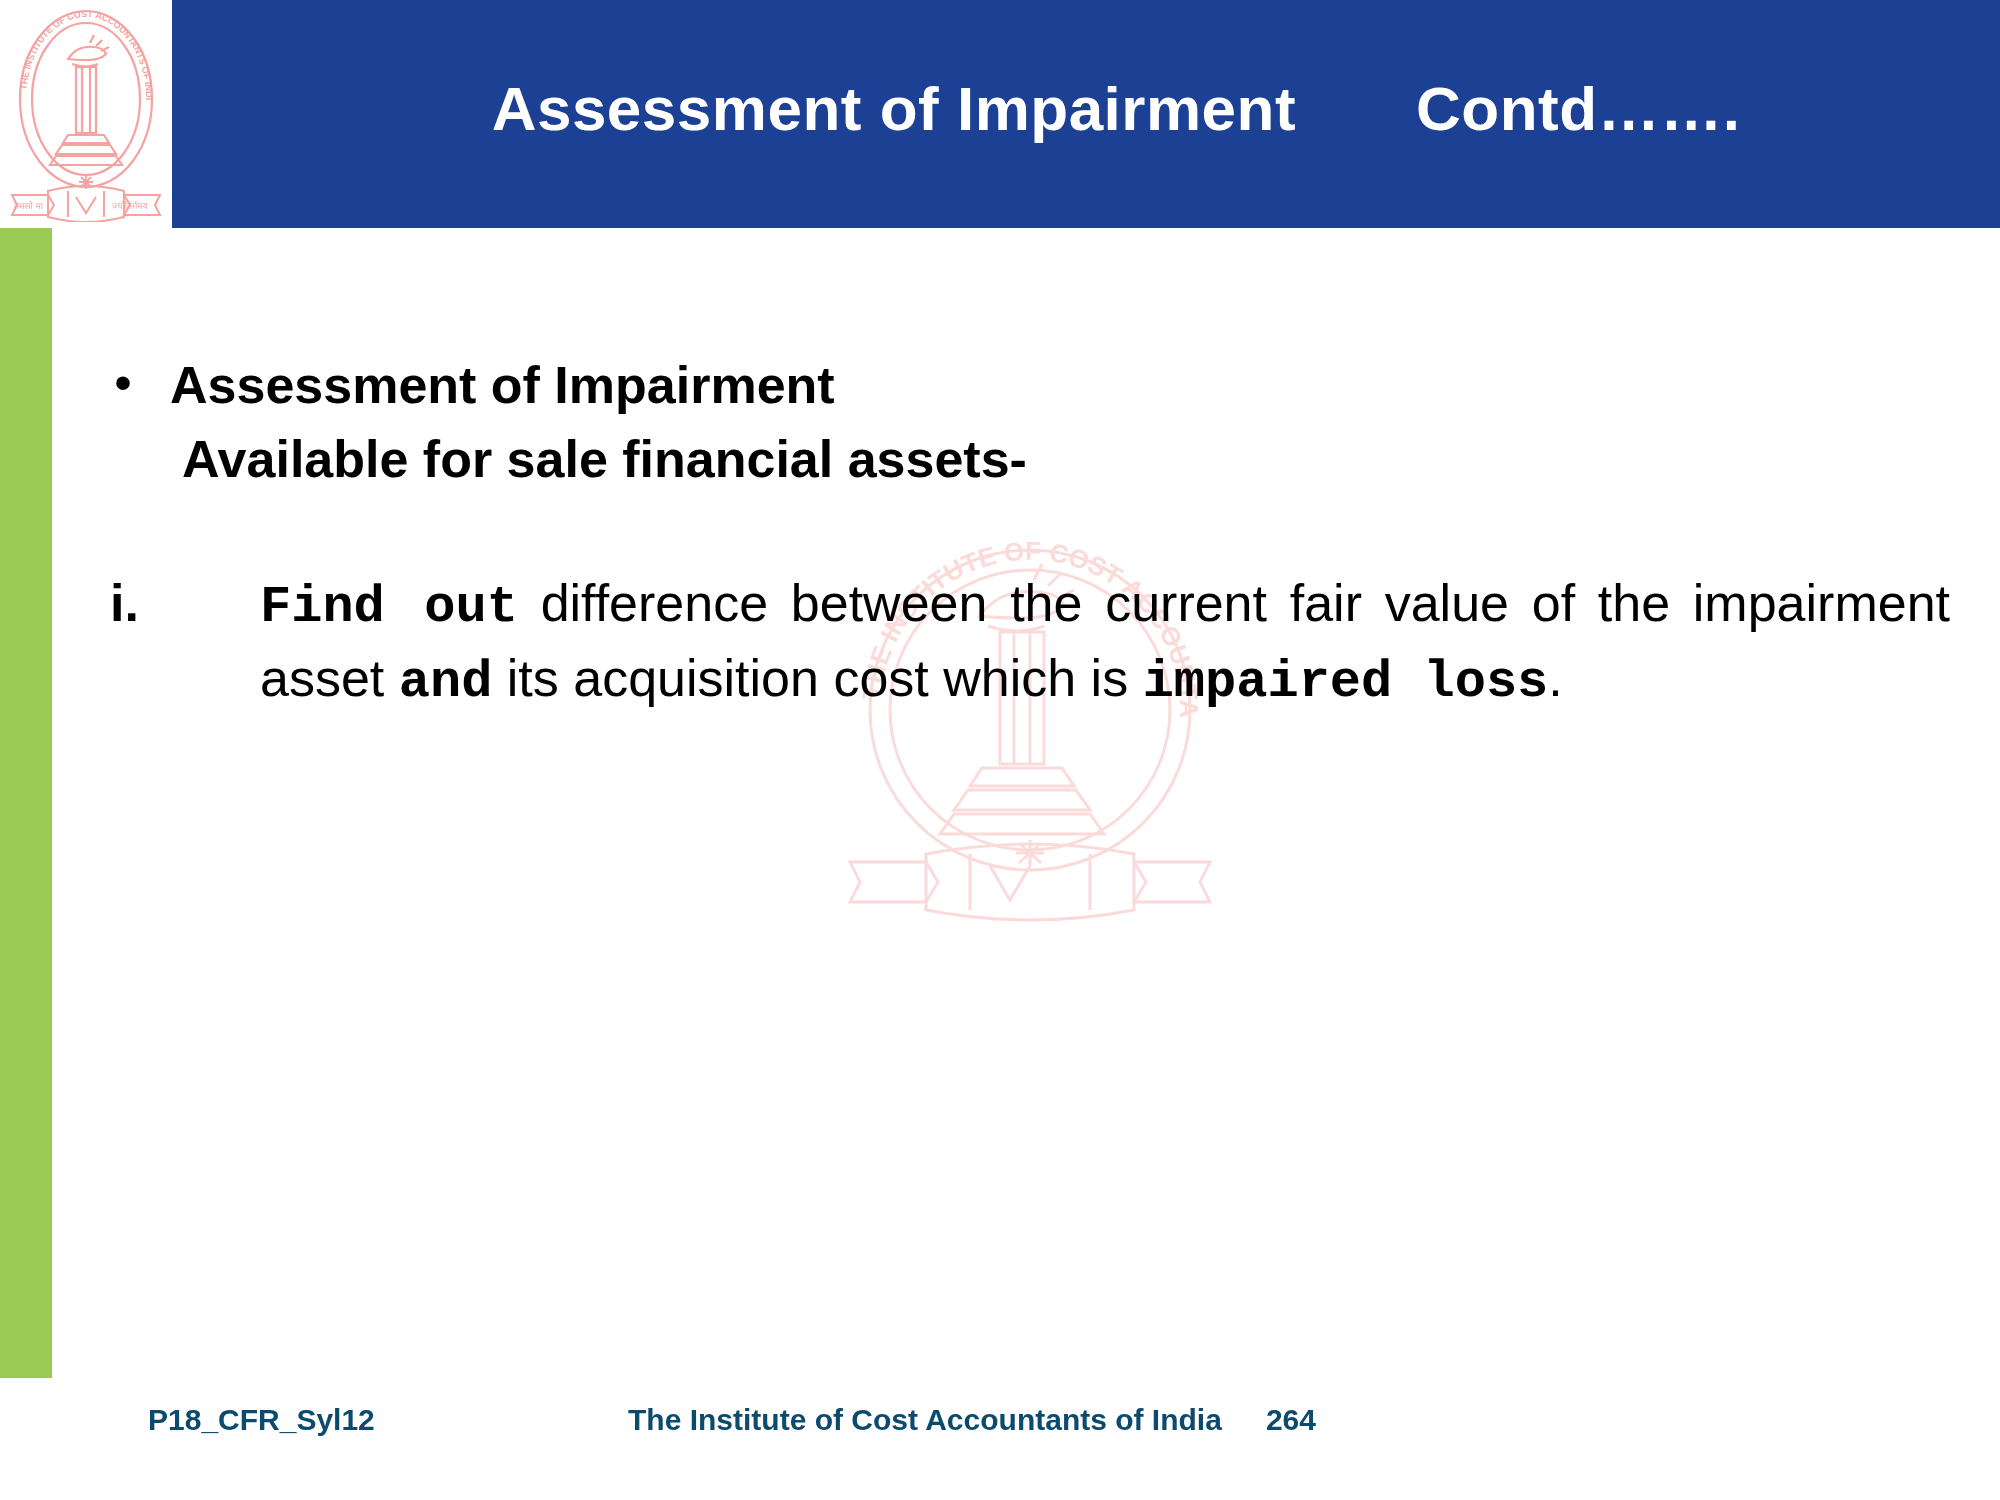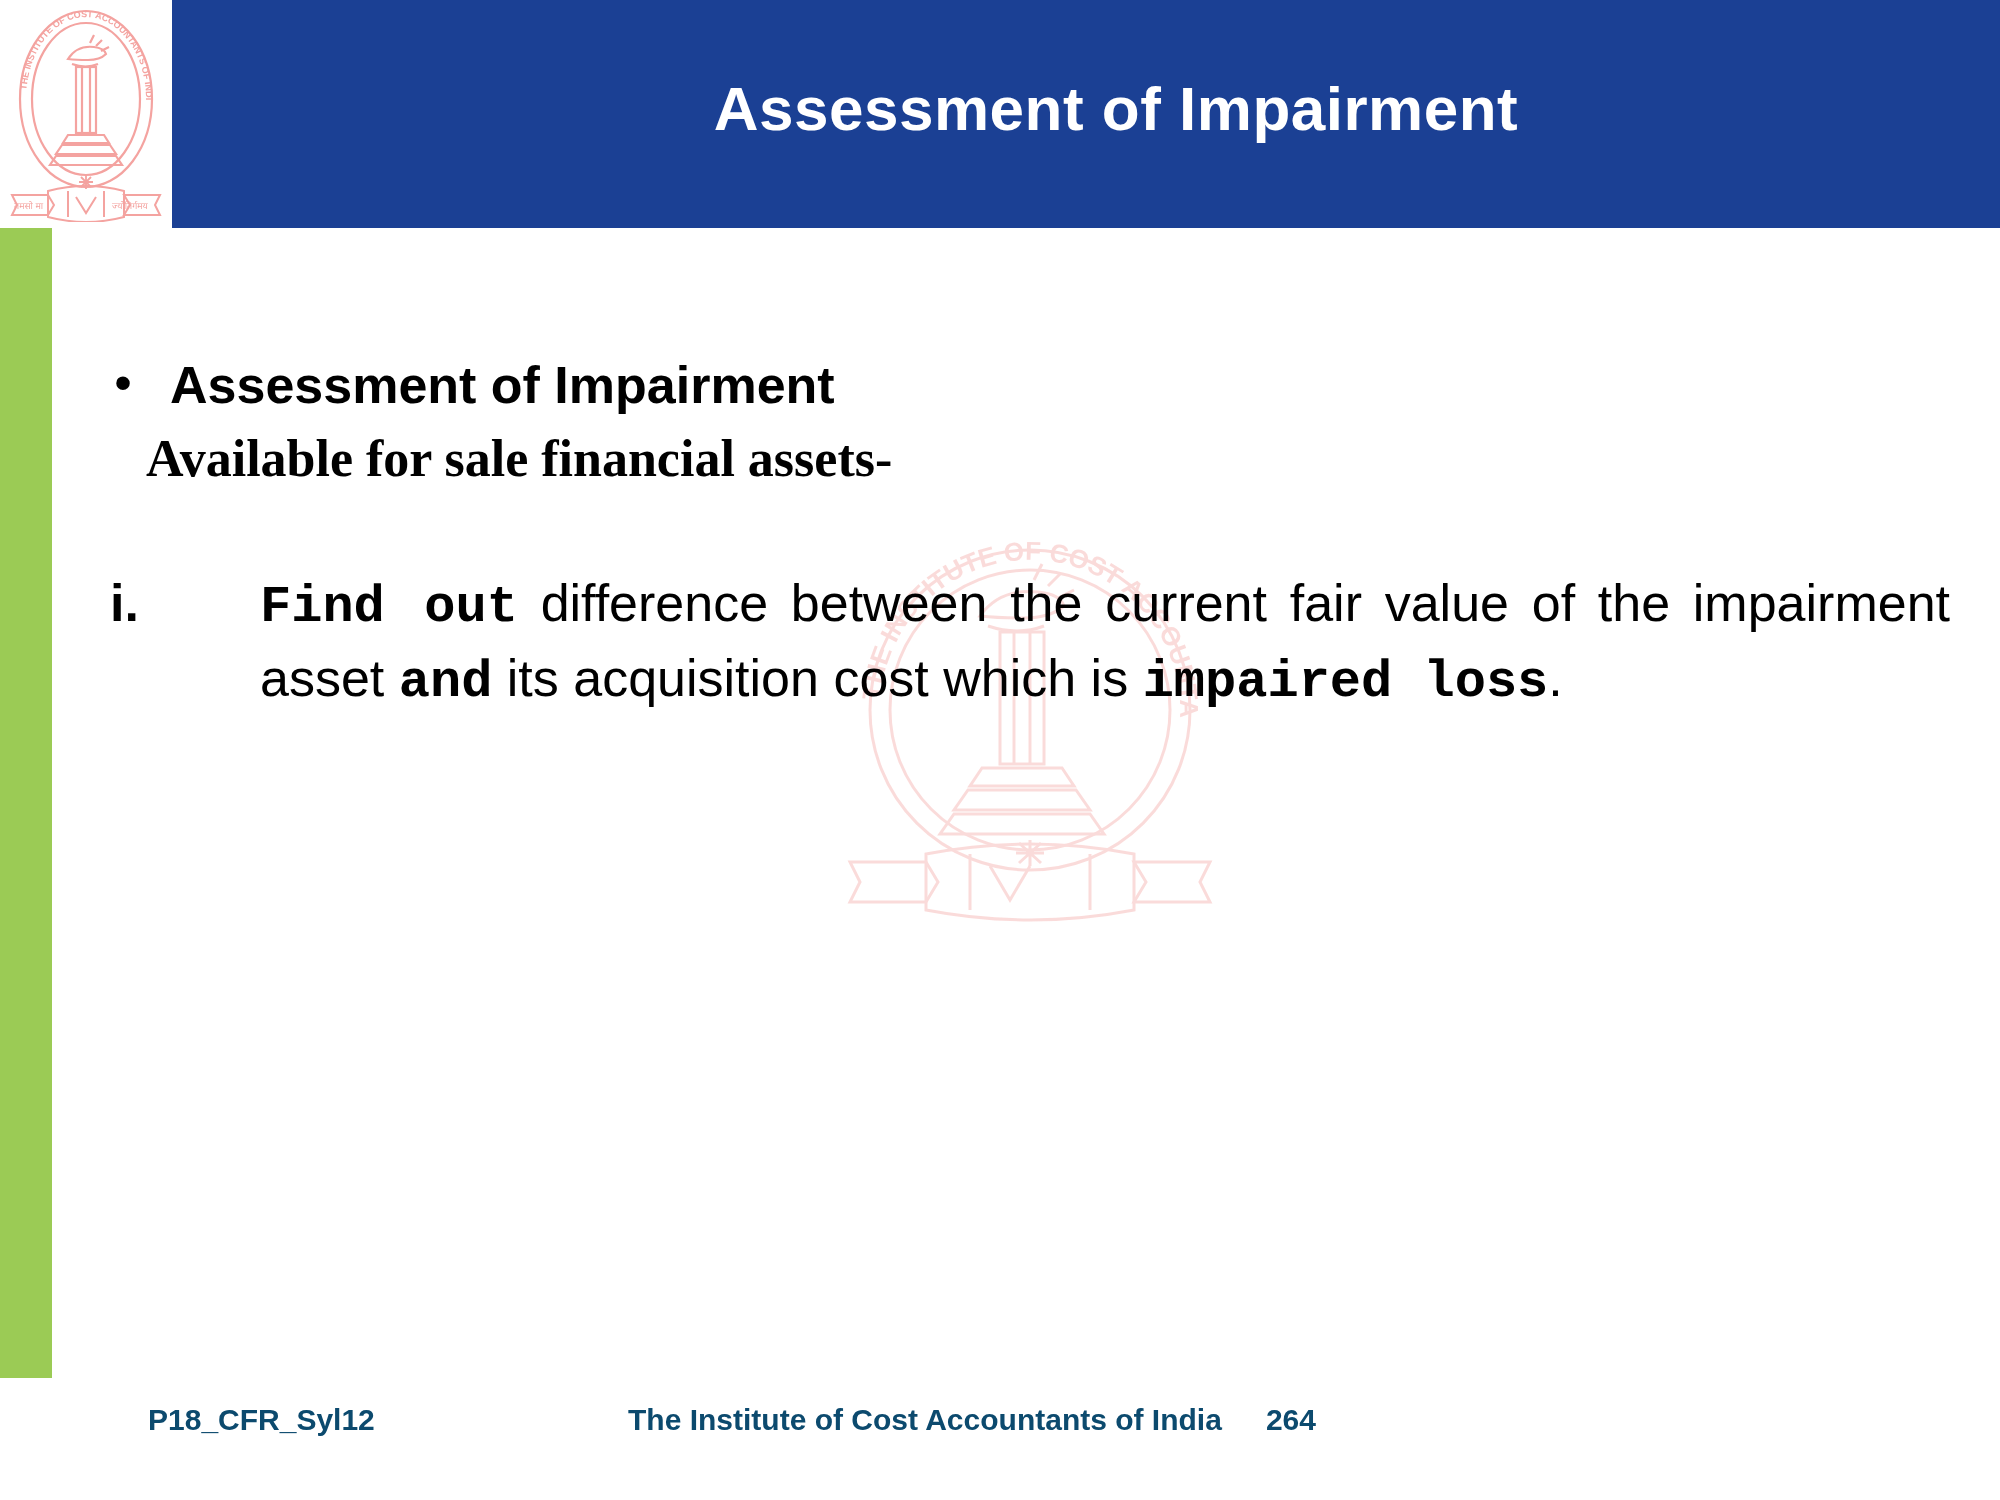--- a/index.html
+++ b/index.html
@@ -105,22 +105,21 @@
     text-align:center;
   }
   .heading-line {
     font-size:52px;
     font-weight:bold;
     color:#000000;
     line-height:74px;
     white-space:nowrap;
   }
   .heading-line.second {
-    margin-left:36px;
-    font-family:Liberation Serif, serif;
+    margin-left:72px;
   }
 
   
   #list-block {
     position:absolute;
     left:110px; top:340px;
     width:1840px;
   }
   .list-item {
     display:flex;
@@ -167,20 +166,21 @@
   #footer-right  { right:684px; top:0; }
 </style>
 </head>
 <body>
 
 <div id="slide">
 
   <div id="header-bar">
     <div id="header-title">
       <span class="header-text">Assessment of Impairment</span>
+      <span class="header-text">Contd…….</span>
     </div>
   </div>
 
   <div id="logo-block">
     <svg width="160" height="215" viewBox="0 0 160 215">
       <g fill="none" stroke="#F4A3A0" stroke-width="2.2">
 
         <ellipse cx="80" cy="92" rx="66" ry="88"></ellipse>
 
         <ellipse cx="80" cy="92" rx="54" ry="76"></ellipse>

